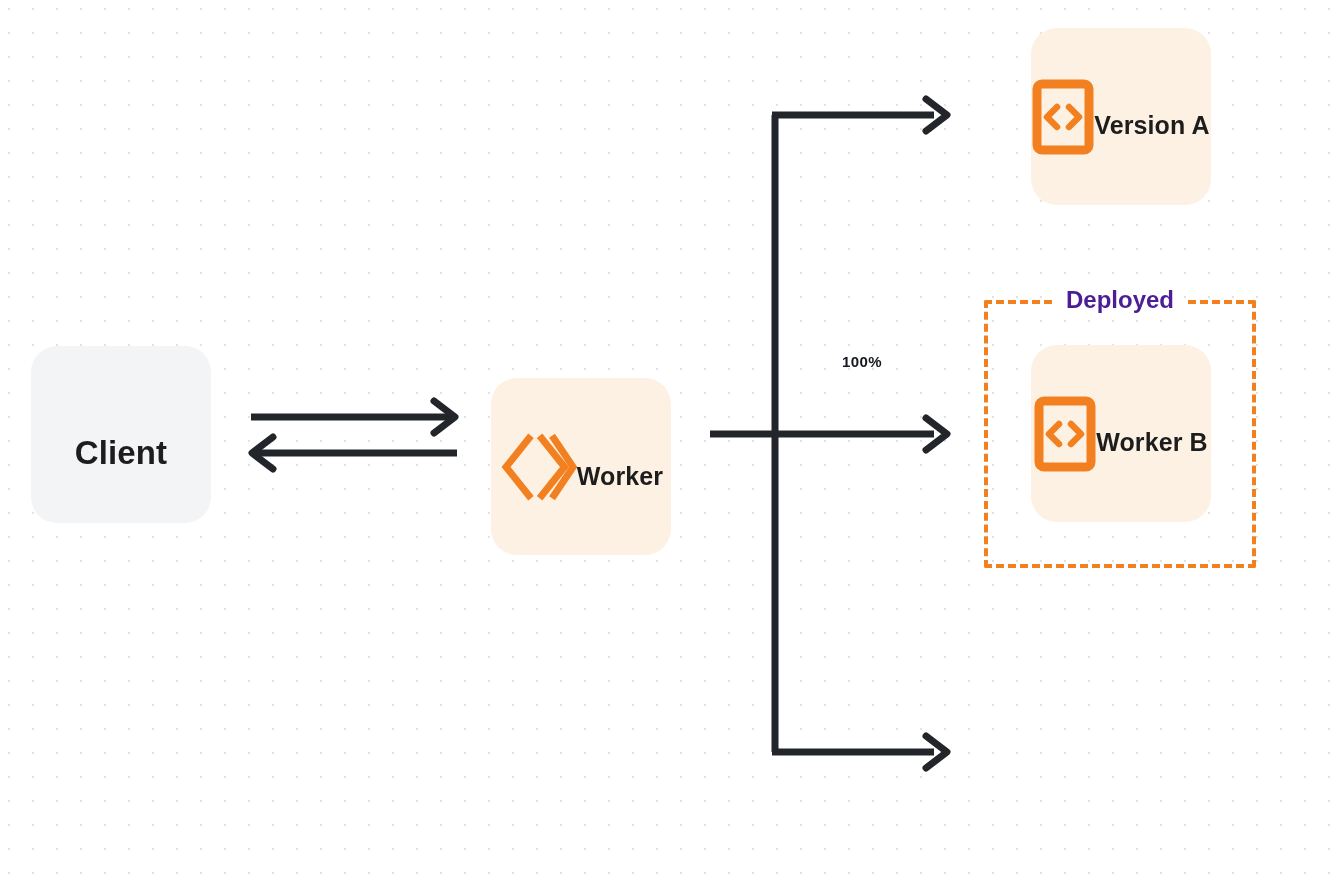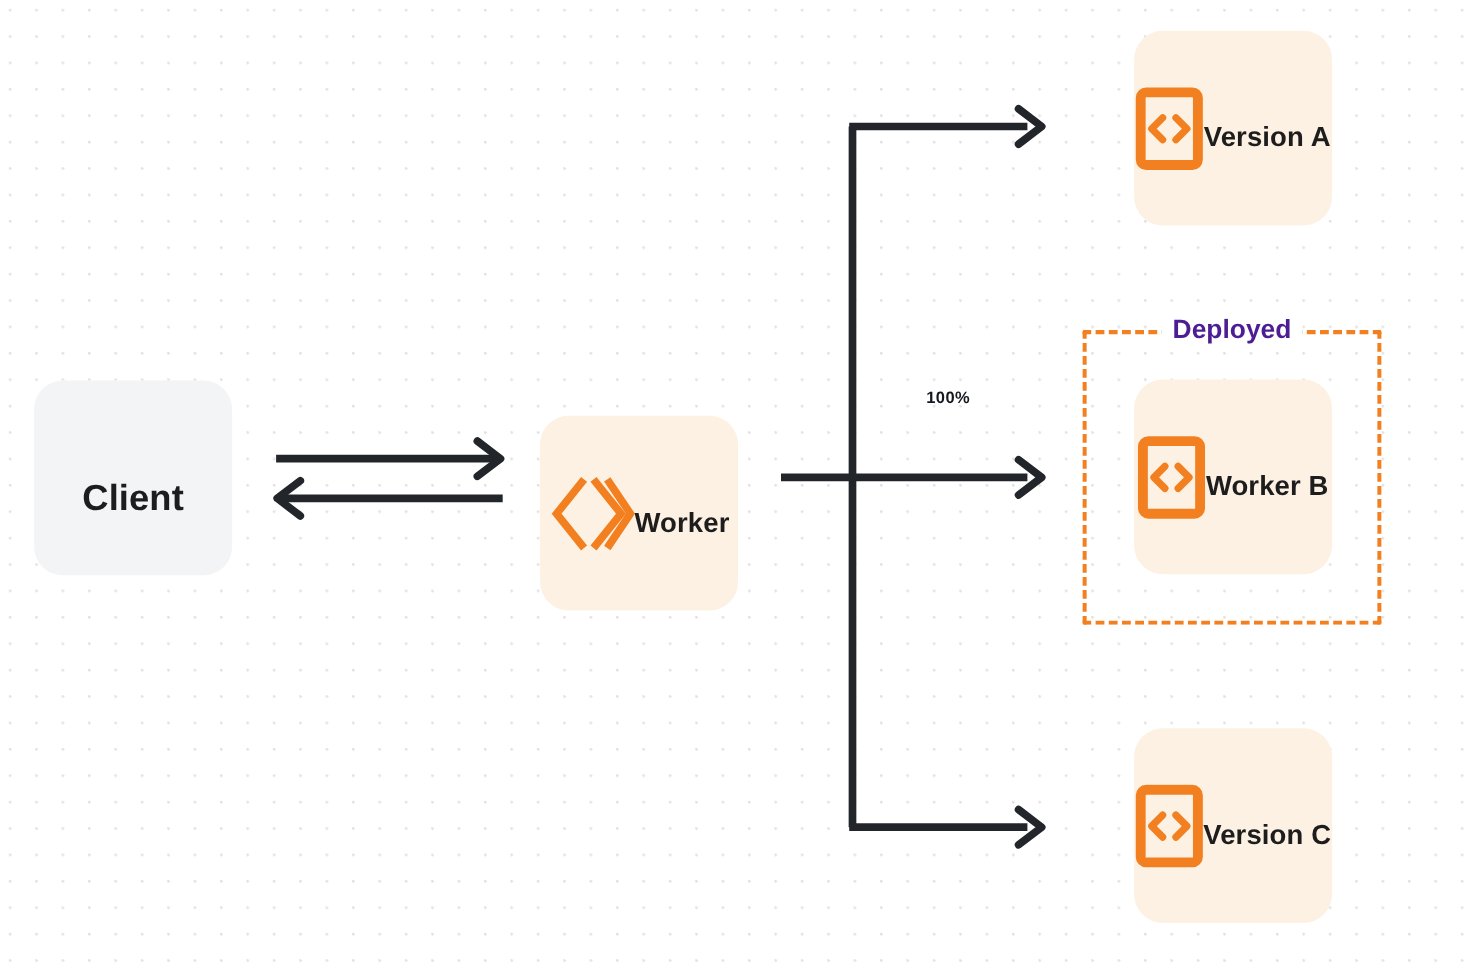--- a/index.html
+++ b/index.html
@@ -214,26 +214,14 @@
         <rect x="5" y="5" width="52" height="66" rx="5" ry="5" fill="none" stroke="#f38020" stroke-width="9"></rect>
         <g fill="none" stroke="#f38020" stroke-width="6.5" stroke-linecap="round" stroke-linejoin="round">
           <polyline points="25,28 15,38 25,48"></polyline>
           <polyline points="37,28 47,38 37,48"></polyline>
         </g>
       </svg>
     </span>
     <span class="node-label">Worker B</span>
   </div>
 
-  <div class="node version-node" id="version-c-node">
-    <span class="version-icon">
-      <svg viewBox="0 0 62 76" width="62" height="76" xmlns="http://www.w3.org/2000/svg">
-        <rect x="5" y="5" width="52" height="66" rx="5" ry="5" fill="none" stroke="#f38020" stroke-width="9"></rect>
-        <g fill="none" stroke="#f38020" stroke-width="6.5" stroke-linecap="round" stroke-linejoin="round">
-          <polyline points="25,28 15,38 25,48"></polyline>
-          <polyline points="37,28 47,38 37,48"></polyline>
-        </g>
-      </svg>
-    </span>
-    <span class="node-label">Version C</span>
-  </div>
 
 </div>
 
 </body></html>

